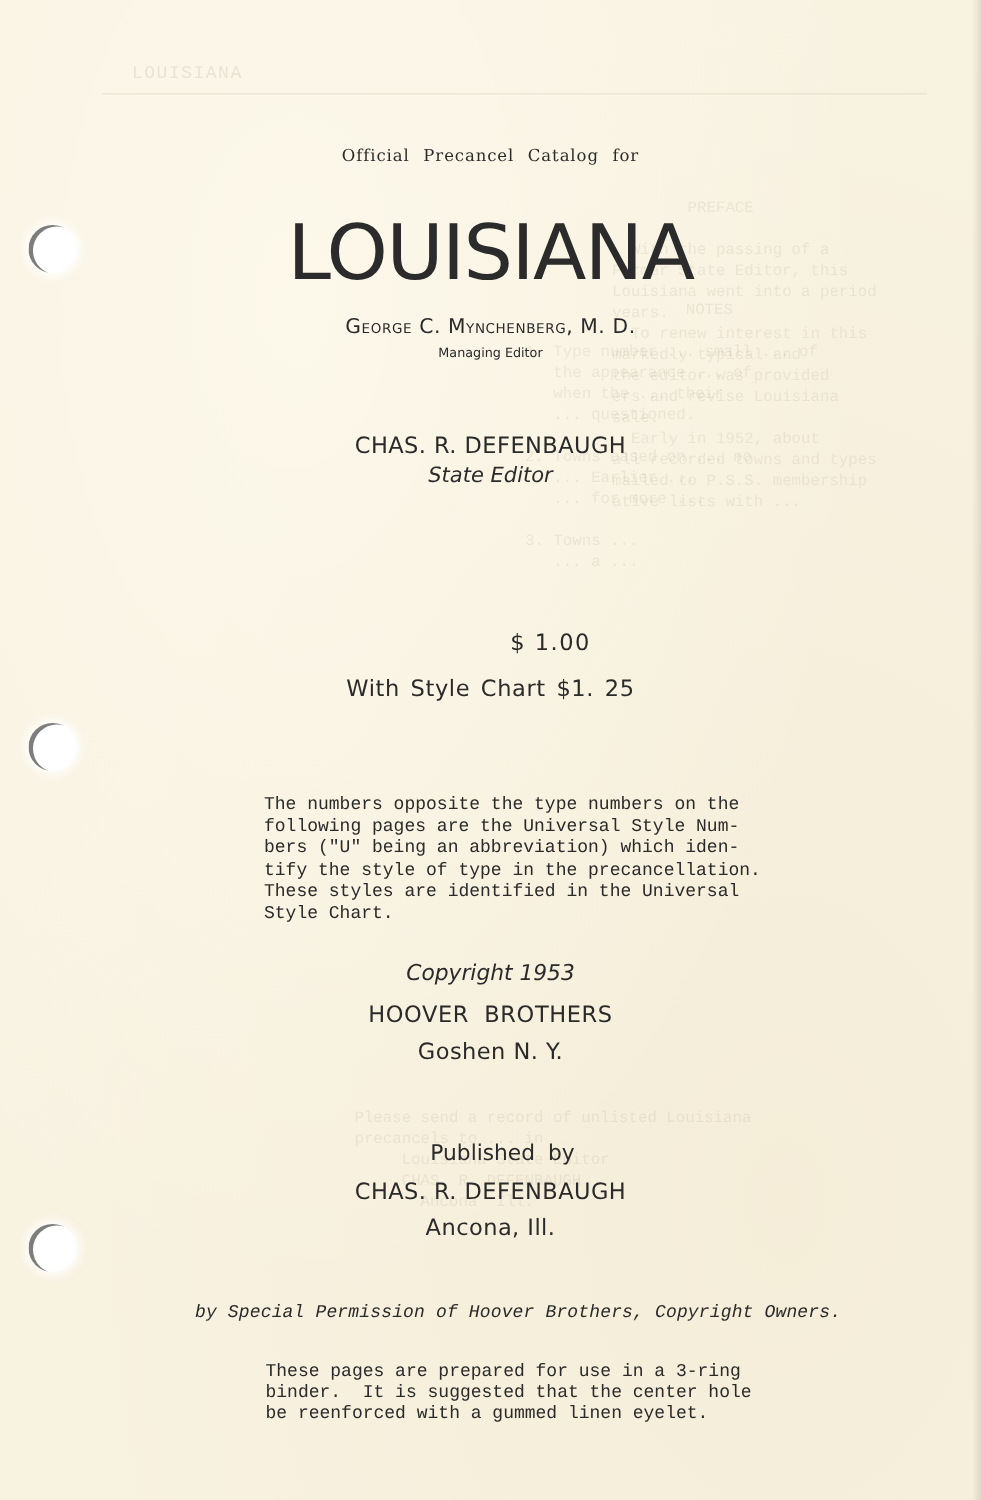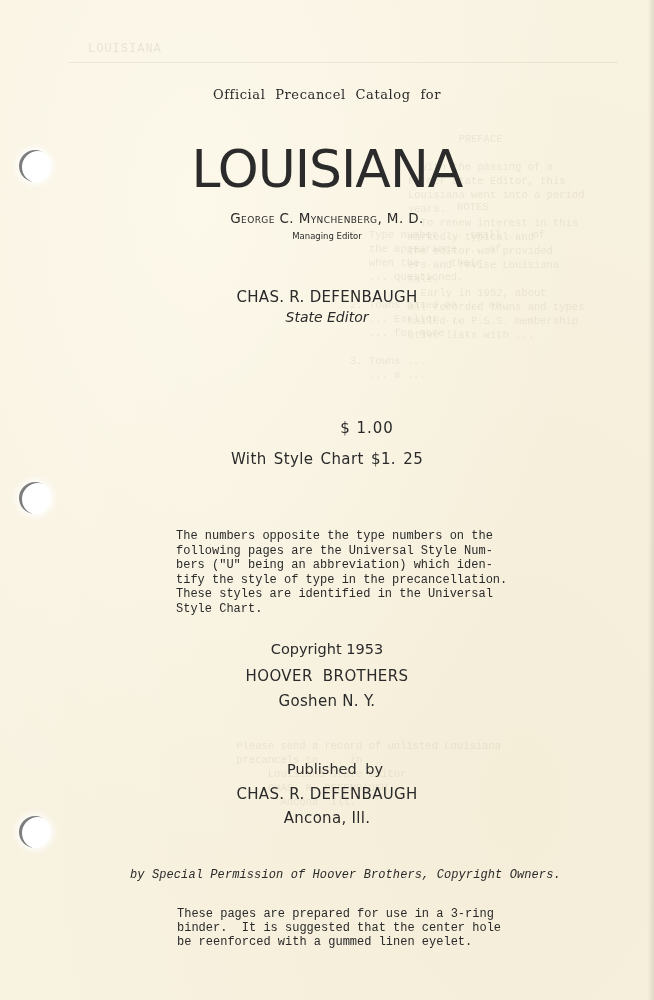--- a/index.html
+++ b/index.html
@@ -69,22 +69,22 @@
       position: absolute;
       left: 0;
       width: 654px;
       text-align: center;
     }
     .serif { font-family: "DejaVu Serif", "Liberation Serif", serif; }
     .sans { font-family: "DejaVu Sans", "Liberation Sans", sans-serif; }
     .mono { font-family: "Liberation Mono", "DejaVu Sans Mono", monospace; }
 
     .catalog-title {
-      top: 87px;
-      font-size: 13px;
+      top: 97px;
+      font-size: 11px;
       letter-spacing: 0.6px;
       word-spacing: 5px;
     }
     .state-name {
       top: 140px;
       font-size: 51px;
       letter-spacing: -1px;
       color: #2b2b2b;
       font-weight: normal;
       transform: scaleX(1.02);
@@ -127,20 +127,21 @@
       top: 529px;
       width: 360px;
       font-size: 12px;
       line-height: 14.5px;
       text-align: left;
       white-space: pre;
     }
     .copyright {
       top: 641px;
       font-size: 14.5px;
+      font-style: italic;
     }
     .publisher-company {
       top: 667px;
       font-size: 15px;
       letter-spacing: 0.4px;
       word-spacing: 5px;
     }
     .publisher-city {
       top: 692px;
       font-size: 15px;

